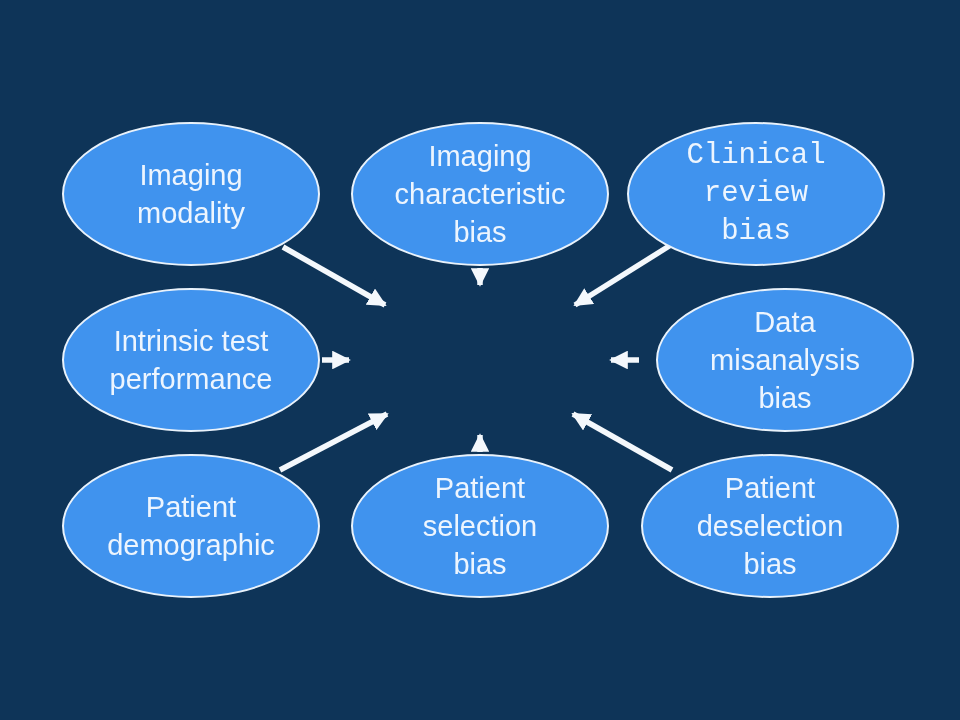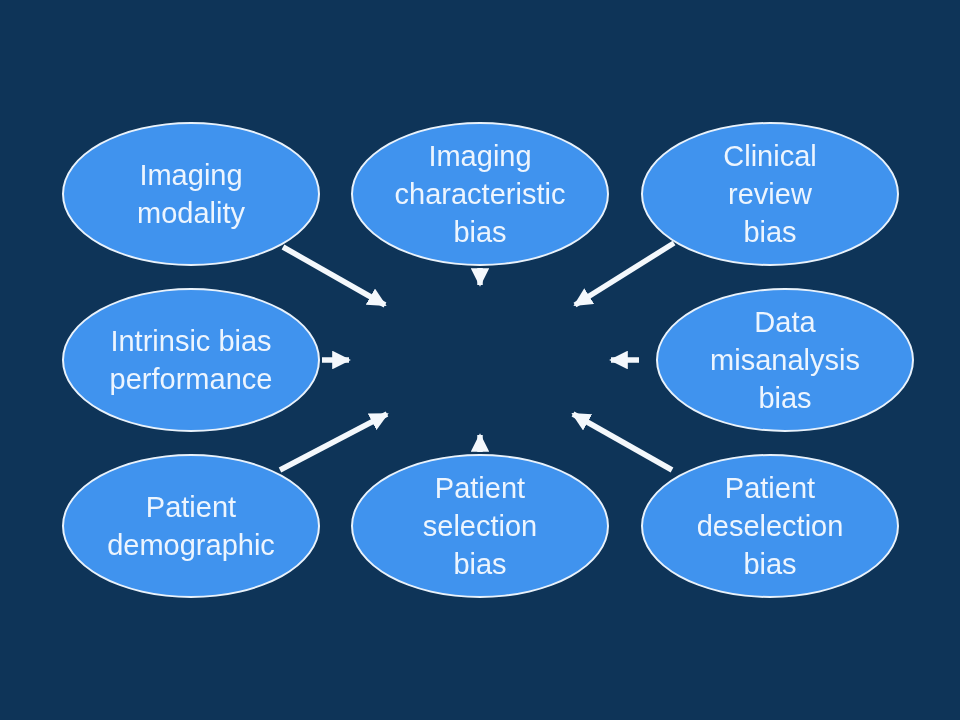--- a/index.html
+++ b/index.html
@@ -46,21 +46,21 @@
   }
   .node-label {
     white-space: pre-line;
     text-align: center;
     color: var(--text);
     font-size: 29px;
     line-height: 1.32;
   }
   .pos-tl { left: 62px;  top: 122px; }
   .pos-tc { left: 351px; top: 122px; }
-  .pos-tr { left: 641px; top: 122px; }
+  .pos-tr { left: 627px; top: 122px; font-family: Liberation Mono, monospace; }
   .pos-ml { left: 62px;  top: 288px; }
   .pos-c  { left: 352px; top: 288px; width: 256px; height: 144px; }
   .pos-mr { left: 656px; top: 288px; }
   .pos-bl { left: 62px;  top: 454px; }
   .pos-bc { left: 351px; top: 454px; }
   .pos-br { left: 641px; top: 454px; }
 </style>
 </head>
 <body>
 
@@ -93,21 +93,21 @@
 bias</span>
   </div>
 
   <div class="node pos-tr">
     <span class="node-label">Clinical
 review
 bias</span>
   </div>
 
   <div class="node pos-ml">
-    <span class="node-label">Intrinsic bias
+    <span class="node-label">Intrinsic test
 performance</span>
   </div>
 
 
   <div class="node pos-mr">
     <span class="node-label">Data
 misanalysis
 bias</span>
   </div>
 

